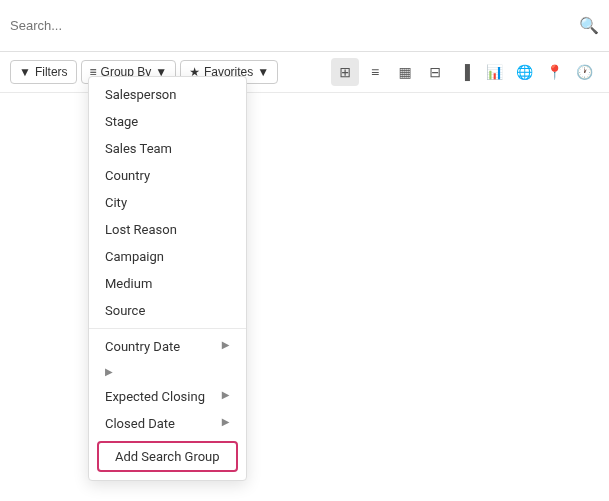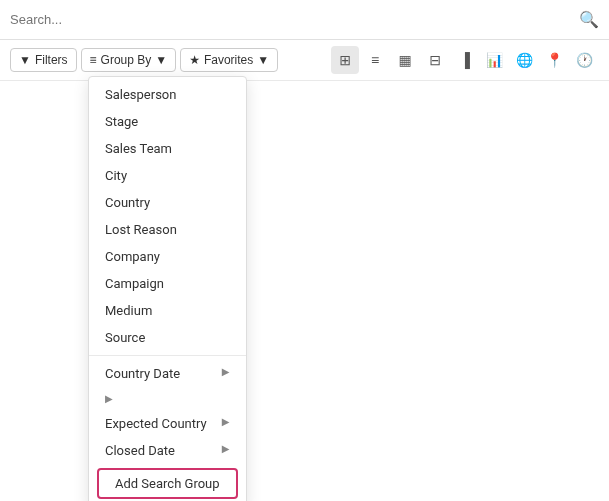--- a/index.html
+++ b/index.html
@@ -12,21 +12,21 @@
       overflow: hidden;
       position: relative;
     }
 
     
     .search-bar {
       display: flex;
       align-items: center;
       border-bottom: 1px solid #e0e0e0;
       padding: 0 10px;
-      height: 40px;
+      height: 52px;
       background: #fff;
     }
     .search-input {
       flex: 1;
       border: none;
       outline: none;
       font-size: 13px;
       color: #555;
       background: transparent;
     }
@@ -185,50 +185,47 @@
   <div class="menu-item">
     <span>Salesperson</span>
   </div>
   <div class="menu-item">
     <span>Stage</span>
   </div>
   <div class="menu-item">
     <span>Sales Team</span>
   </div>
   <div class="menu-item">
+    <span>Country</span>
+  </div>
+  <div class="menu-item">
     <span>City</span>
   </div>
   <div class="menu-item">
-    <span>Country</span>
-  </div>
-  <div class="menu-item">
     <span>Lost Reason</span>
   </div>
   <div class="menu-item">
-    <span>Company</span>
-  </div>
-  <div class="menu-item">
     <span>Campaign</span>
   </div>
   <div class="menu-item">
     <span>Medium</span>
   </div>
   <div class="menu-item">
     <span>Source</span>
   </div>
   <div class="menu-divider"></div>
   <div class="menu-item">
     <span>Country Date</span>
     <span class="arrow">▶</span>
   </div>
   <div class="menu-item">
     <span class="arrow">▶</span>
   </div>
   <div class="menu-item">
-    <span>Expected Country</span>
+    <span>Expected Closing</span>
     <span class="arrow">▶</span>
   </div>
   <div class="menu-item">
     <span>Closed Date</span>
     <span class="arrow">▶</span>
   </div>
   <div class="menu-item-add-group">
     <span>Add Search Group</span>
   </div>
 </div>

